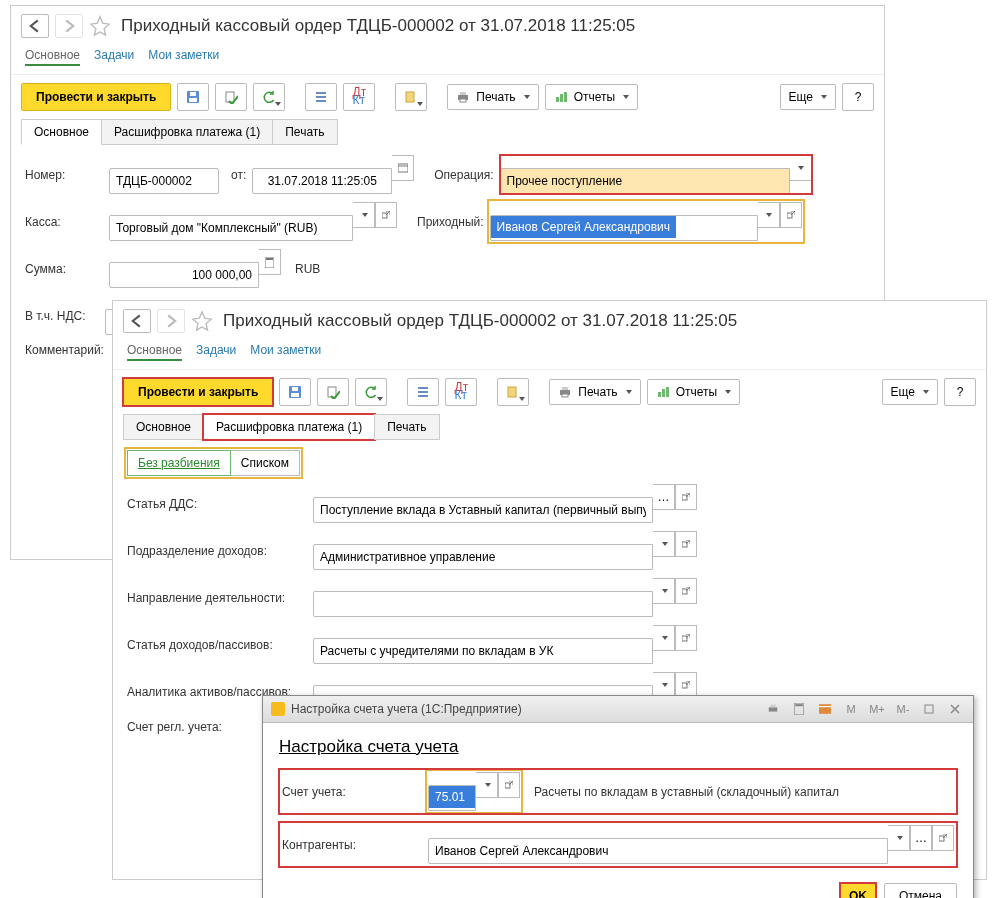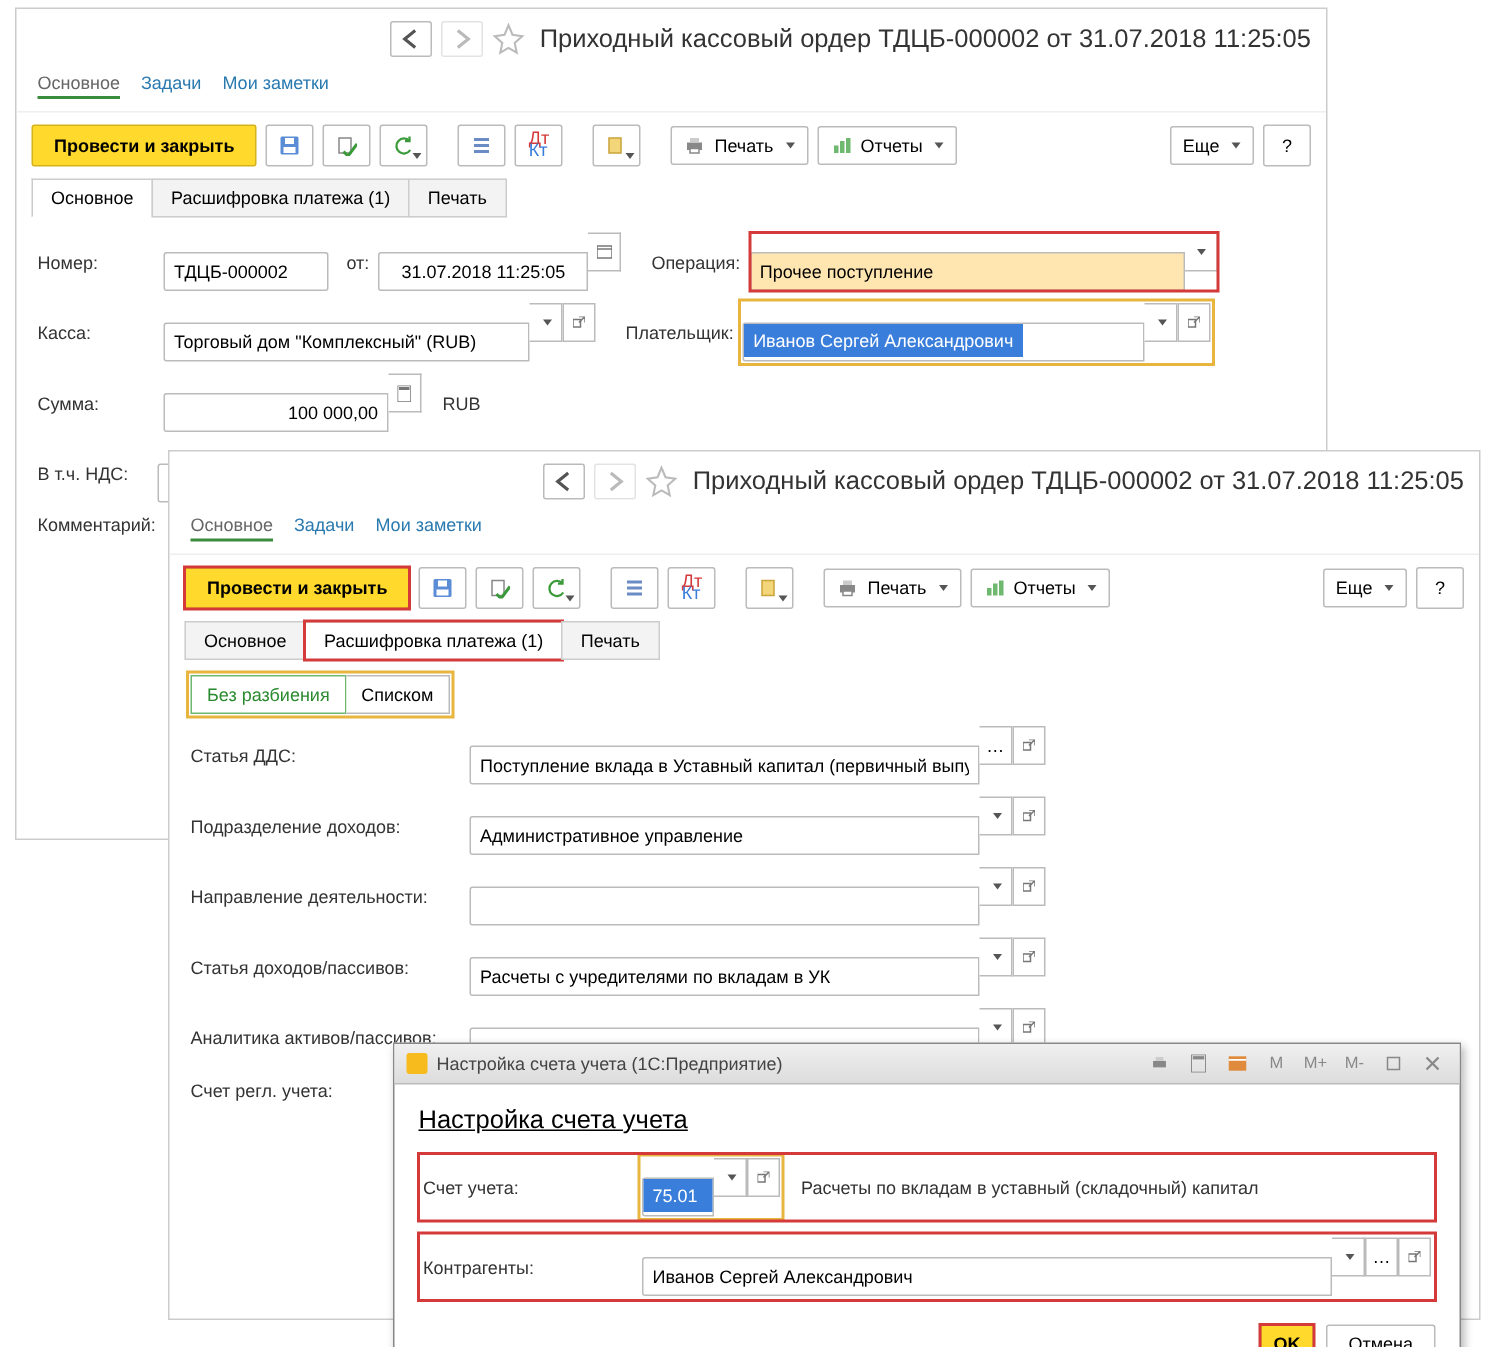--- a/index.html
+++ b/index.html
@@ -2,21 +2,21 @@
 <html><head>
 <meta charset="utf-8">
 <style>
 * { box-sizing: border-box; font-family: Arial, sans-serif; font-size: 12px; }
 body { margin: 0; padding: 0; background: #fff; }
 .canvas { position: relative; width: 995px; height: 898px; }
 .panel { position: absolute; border: 1px solid #ccc; background: #fff; }
 .panel1 { left: 10px; top: 5px; width: 875px; height: 555px; z-index: 1; }
 .panel2 { left: 112px; top: 300px; width: 875px; height: 580px; z-index: 2; }
 
-.hdr { display: flex; align-items: center; padding: 8px 10px 4px 10px; gap: 6px; justify-content: flex-end; }
+.hdr { display: flex; align-items: center; padding: 8px 10px 4px 10px; gap: 6px; }
 .navbtn { width: 28px; height: 24px; border: 1px solid #bbb; background: #fff; display: flex; align-items: center; justify-content: center; cursor: pointer; border-radius: 2px; }
 .star { width: 22px; height: 22px; fill: none; stroke: #bbb; stroke-width: 1.5; }
 .title { font-size: 17px; color: #333; margin-left: 4px; }
 
 .nav { display: flex; gap: 14px; padding: 4px 14px 8px 14px; border-bottom: 1px solid #eee; }
 .navi { color: #2a7ab0; cursor: pointer; padding: 2px 0; }
 .navi.active { color: #666; border-bottom: 2px solid #3a8c3f; }
 
 .toolbar { display: flex; align-items: center; padding: 8px 10px; gap: 6px; flex-wrap: wrap; }
 .btn-yellow { background: #ffd92b; border: 1px solid #d4b21c; padding: 6px 14px; font-weight: bold; cursor: pointer; border-radius: 2px; }
@@ -36,21 +36,21 @@
 .inp { border: 1px solid #bbb; background: #fff; padding: 4px 6px; height: 26px; border-radius: 2px; margin-top: 13px; }
 .sbtn { width: 22px; height: 26px; border: 1px solid #bbb; background: #fff; display:flex; align-items:center; justify-content:center; cursor:pointer; }
 .sbtn.attached { border-left: 0; }
 .combo { display: flex; }
 .combo .inp { border-radius: 2px 0 0 2px; }
 .select-hl { background: #3a7edb; color: #fff; }
 .hl-red { outline: 2px solid #d43a3a; outline-offset: -1px; }
 .hl-amber-box { outline: 2px solid #e8b63e; outline-offset: 1px; display: flex; }
 .op-orange { background: #ffe6b0; }
 .seg { border: 1px solid #bbb; padding: 5px 10px; background:#fff; cursor:pointer; }
-.seg.active { color: #2a8a2e; border-color: #6fb86f; }
+.seg.active { color: #2a8a2e; border-color: #6fb86f; text-decoration: underline; }
 .link { color: #2a7ab0; text-decoration: underline; cursor: pointer; }
 
 .dialog { position: absolute; left: 262px; top: 695px; width: 712px; z-index: 3; border: 1px solid #888; background: #fff; box-shadow: 2px 2px 6px rgba(0,0,0,0.3); }
 .dlg-title { background: linear-gradient(#f0f0f0,#dcdcdc); padding: 4px 8px; display: flex; align-items: center; gap: 6px; border-bottom: 1px solid #bbb; }
 .dlg-title .t { color: #444; flex: 1; }
 .wicon { width: 20px; height: 18px; display:flex; align-items:center; justify-content:center; color:#888; cursor:pointer; font-size: 11px; }
 .dlg-body { padding: 10px 16px 14px 16px; }
 .dlg-h { font-size: 17px; margin: 4px 0 12px 0; text-decoration: underline; }
 .dlg-foot { display: flex; justify-content: flex-end; gap: 8px; padding-top: 8px; }
 .btn-plain { border: 1px solid #bbb; background: #fff; padding: 5px 14px; cursor: pointer; border-radius: 2px; }
@@ -186,21 +186,21 @@
             <div class="sbtn attached">
               <span class="caret"></span>
             </div>
             <div class="sbtn">
               <svg class="ext-ico" viewBox="0 0 8 8">
                 <rect x="0" y="2" width="5" height="5" fill="none" stroke="#777"></rect>
                 <path d="M4 0h4v4M8 0L4 4" stroke="#777" fill="none"></path>
               </svg>
             </div>
           </div>
-      <span class="lbl" style="margin-left:14px">Плательщик:</span>
+      <span class="lbl" style="margin-left:14px">Приходный:</span>
       <div class="hl-amber-box">
             <div class="combo">
               <div class="inp" style="width:268px;padding:0"><span class="select-hl" style="display:inline-block;padding:4px 6px">Иванов Сергей Александрович</span></div>
               <div class="sbtn attached">
                 <span class="caret"></span>
               </div>
               <div class="sbtn">
                 <svg class="ext-ico" viewBox="0 0 8 8">
                   <rect x="0" y="2" width="5" height="5" fill="none" stroke="#777"></rect>
                   <path d="M4 0h4v4M8 0L4 4" stroke="#777" fill="none"></path>

